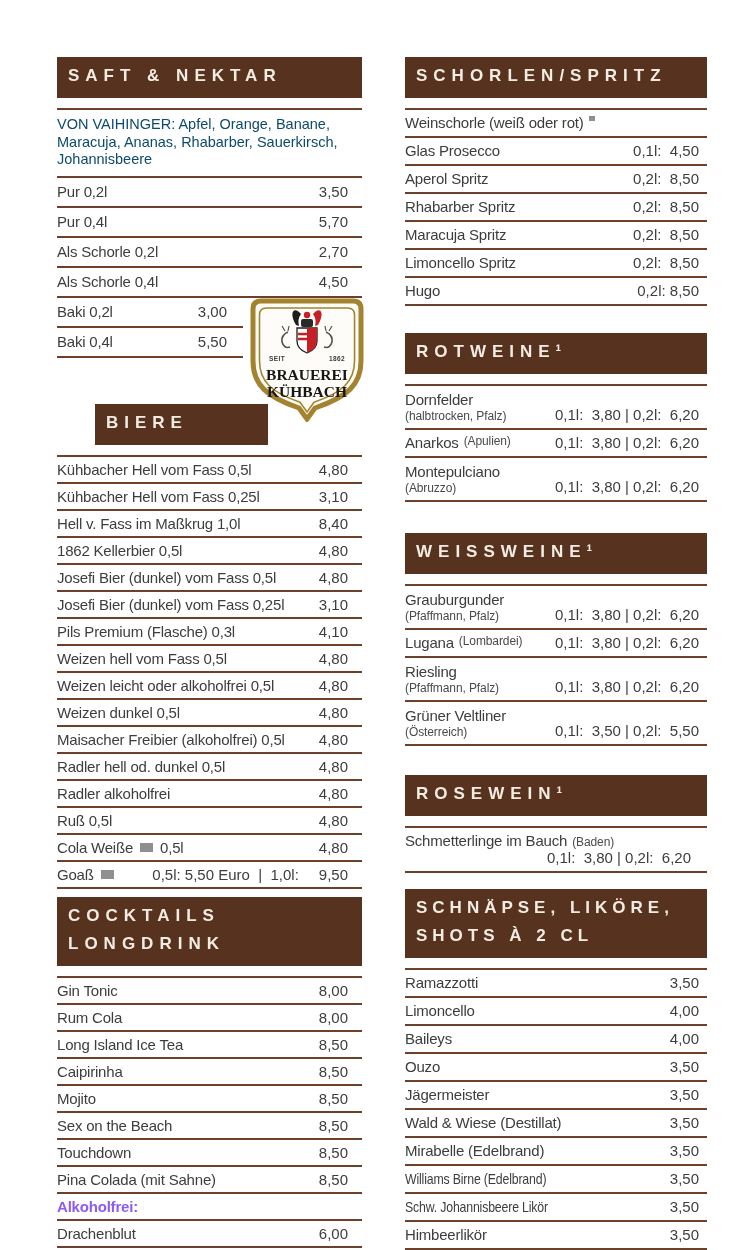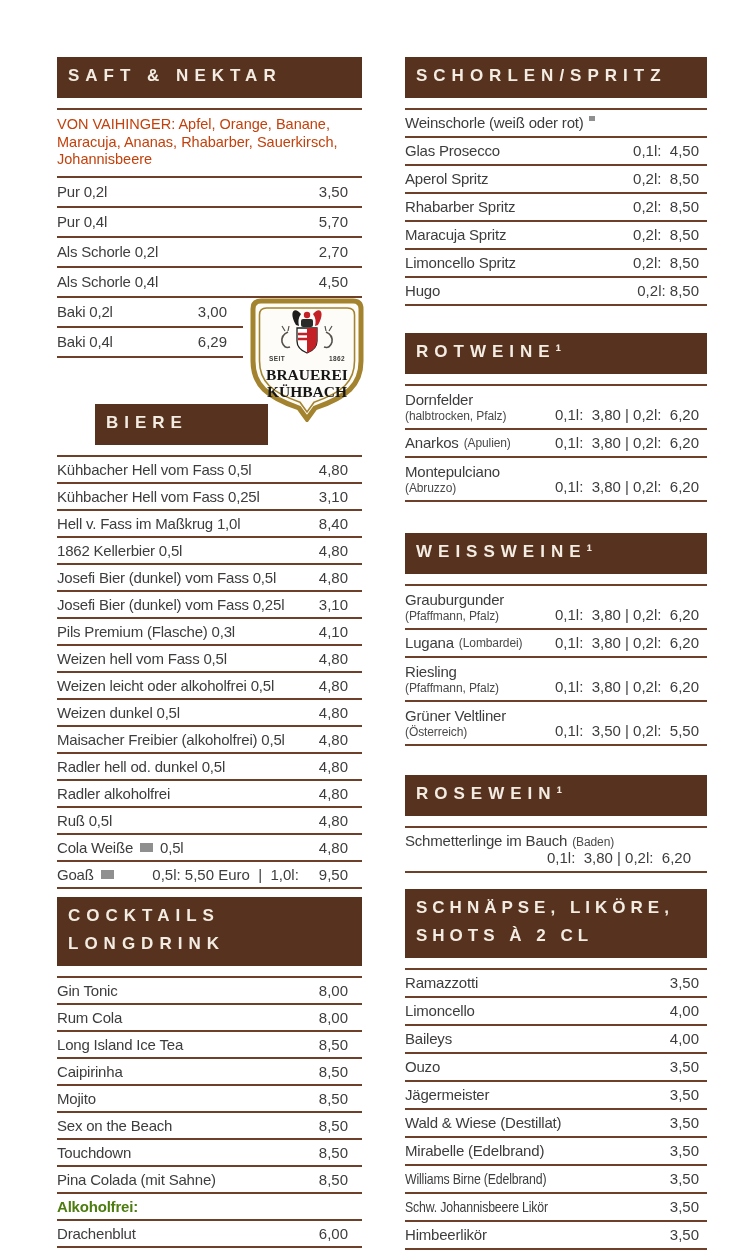--- a/index.html
+++ b/index.html
@@ -19,32 +19,32 @@
     font-size:17px;font-weight:bold;letter-spacing:6px;
     line-height:28px;padding:5px 4px 8px 11px;
   }
   .bar-line{display:block;white-space:nowrap;}
   .sec-biere .bar{width:162px;padding-right:0;margin-left:38px;}
   .sec-schnaepse .bar{letter-spacing:5px;}
 
   .list{margin-top:10px;border-top:2.5px solid #6e402a;}
   .note{
     border-bottom:2.5px solid #6e402a;
-    font-size:14.5px;line-height:1.22;padding:6px 0 7px;color:#c2410c;
+    font-size:14.5px;line-height:1.22;padding:6px 0 7px;color:#0c4a6e;
   }
   .row{
     display:flex;justify-content:space-between;align-items:baseline;
     border-bottom:2.5px solid #6e402a;
     font-size:15px;padding:3.5px 0 4.5px;
   }
   .sec-saft-nektar .row{padding:5px 0 6px;gap:21px;}
   .col-right .row{padding:4px 0 5px;}
   .name{letter-spacing:-0.2px;white-space:nowrap;}
-  .bold{font-weight:bold;color:#4d7c0f;}
-  .namewrap{display:flex;align-items:center;min-width:0;}
+  .bold{font-weight:bold;color:#8b5cf6;}
+  .namewrap{display:flex;align-items:flex-start;min-width:0;}
   .price{white-space:pre;padding-right:14px;}
   .col-right .price{padding-right:8px;}
   .mid{white-space:pre;margin-left:auto;padding-right:20px;}
   .sub{font-size:12px;color:#4a4a4a;letter-spacing:-0.1px;}
   .sub.inline{margin-left:5px;white-space:nowrap;}
   .sub.below{display:block;margin-top:1px;}
   .row.short{width:186px;}
   .row.short .price{padding-right:16px;}
   .row.stack{align-items:flex-end;padding:4.5px 0 5.5px;}
   .stackleft{display:flex;flex-direction:column;min-width:0;}
@@ -129,21 +129,21 @@
           <div class="row short">
             <span class="namewrap">
               <span class="name">Baki 0,2l</span>
             </span>
             <span class="price">3,00</span>
           </div>
           <div class="row short">
             <span class="namewrap">
               <span class="name">Baki 0,4l</span>
             </span>
-            <span class="price">6,29</span>
+            <span class="price">5,50</span>
           </div>
         </div>
       </section>
       <section class="menu-section sec-biere">
         <h2 class="bar">
           <span class="bar-line">BIERE</span>
         </h2>
         <div class="list">
           <div class="row">
             <span class="namewrap">

